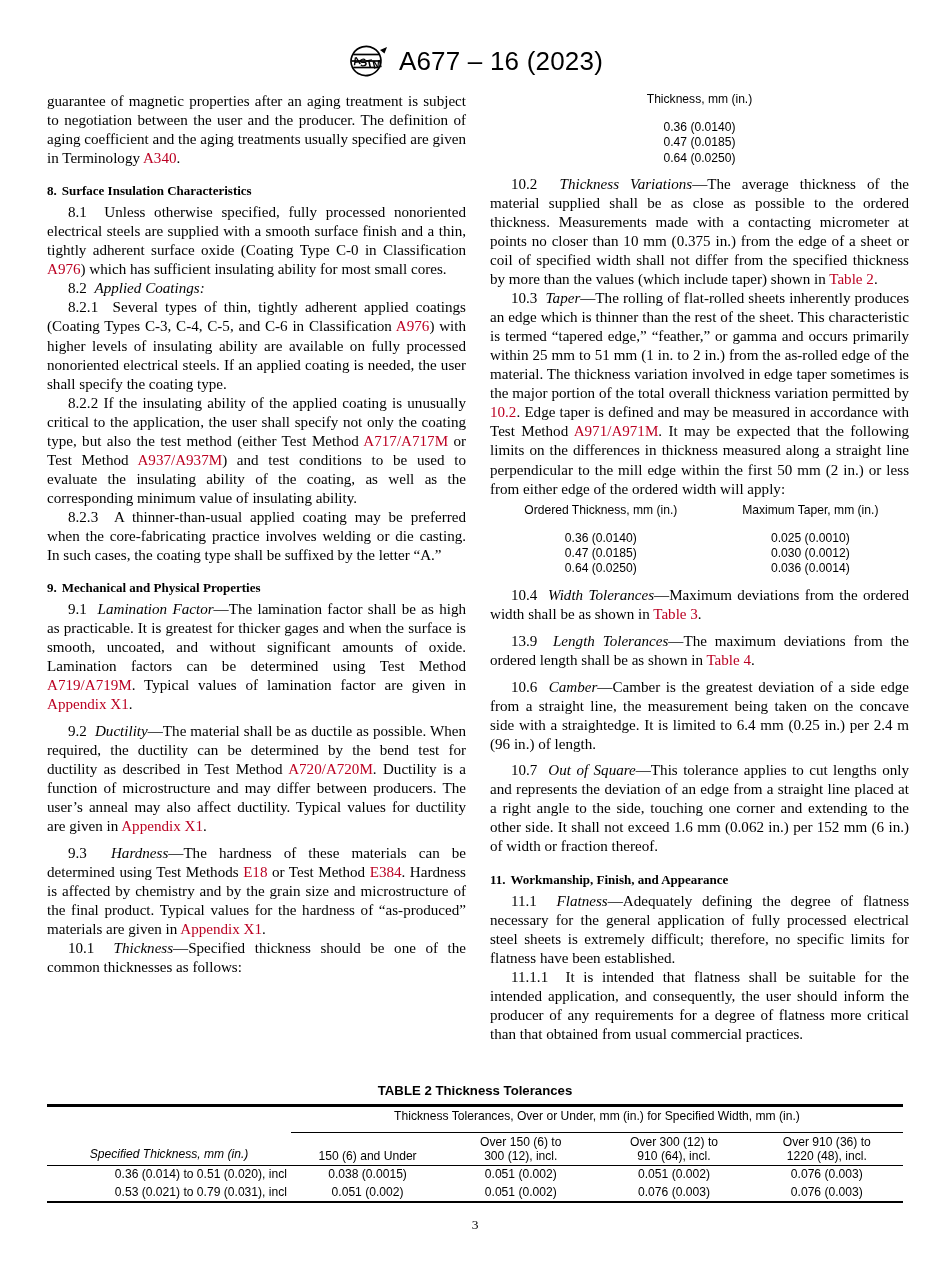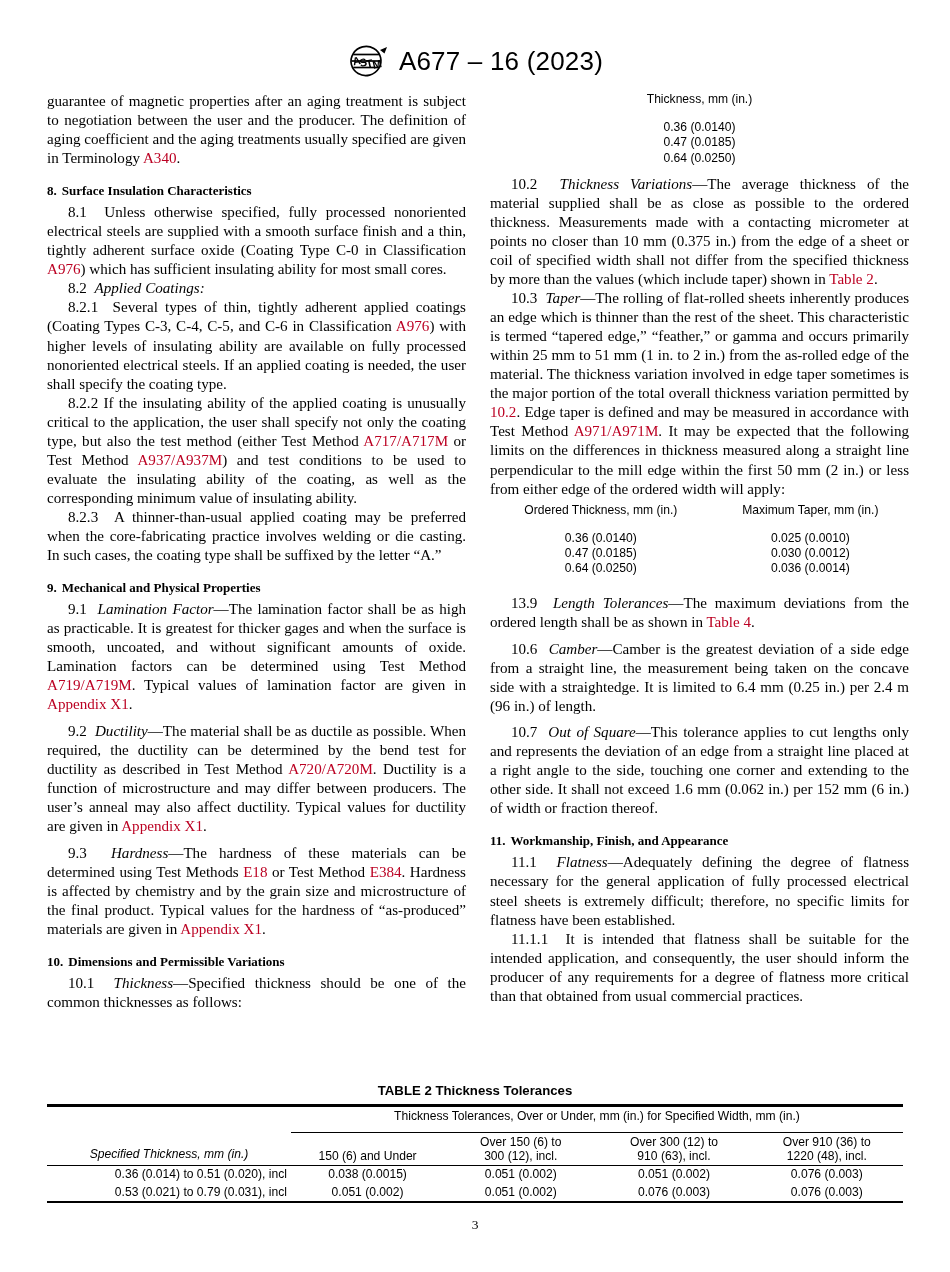--- a/index.html
+++ b/index.html
@@ -244,21 +244,20 @@
     <p class="para"><span>9.1</span>&nbsp;&nbsp;<span class="it">Lamination Factor</span><span>—The lamination factor shall be as high as practicable. It is greatest for thicker gages and when the surface is smooth, uncoated, and without significant amounts of oxide. Lamination factors can be determined using Test Method </span><span class="lnk">A719/A719M</span><span>. Typical values of lamination factor are given in </span><span class="lnk">Appendix X1</span><span>.</span></p>
 
     <span class="gap"></span>
 
     <p class="para"><span>9.2</span>&nbsp;&nbsp;<span class="it">Ductility</span><span>—The material shall be as ductile as possible. When required, the ductility can be determined by the bend test for ductility as described in Test Method </span><span class="lnk">A720/A720M</span><span>. Ductility is a function of microstructure and may differ between producers. The user’s anneal may also affect ductility. Typical values for ductility are given in </span><span class="lnk">Appendix X1</span><span>.</span></p>
 
     <span class="gap"></span>
 
     <p class="para"><span>9.3</span>&nbsp;&nbsp;<span class="it">Hardness</span><span>—The hardness of these materials can be determined using Test Methods </span><span class="lnk">E18</span><span> or Test Method </span><span class="lnk">E384</span><span>. Hardness is affected by chemistry and by the grain size and microstructure of the final product. Typical values for the hardness of “as-produced” materials are given in </span><span class="lnk">Appendix X1</span><span>.</span></p>
 
-    <h3 class="sec"><span class="num">10.</span><span>Dimensions and Permissible Variations</span></h3>
 
     <p class="para"><span>10.1</span>&nbsp;&nbsp;<span class="it">Thickness</span><span>—Specified thickness should be one of the common thicknesses as follows:</span></p>
 
   </div>
 
   <div class="col col-right">
 
     <div class="inline-tbl">
       <div class="hdr">Thickness, mm (in.)</div>
       <div class="row">0.36 (0.0140)</div>
@@ -284,20 +283,21 @@
         <td>0.47 (0.0185)</td>
         <td>0.030 (0.0012)</td>
       </tr>
       <tr>
         <td>0.64 (0.0250)</td>
         <td>0.036 (0.0014)</td>
       </tr>
     </tbody>
       </table>
 
+    <p class="para"><span>10.4</span>&nbsp;&nbsp;<span class="it">Width Tolerances</span><span>—Maximum deviations from the ordered width shall be as shown in </span><span class="lnk">Table 3</span><span>.</span></p>
 
     <span class="gap"></span>
 
     <p class="para"><span>13.9</span>&nbsp;&nbsp;<span class="it">Length Tolerances</span><span>—The maximum deviations from the ordered length shall be as shown in </span><span class="lnk">Table 4</span><span>.</span></p>
 
     <span class="gap"></span>
 
     <p class="para"><span>10.6</span>&nbsp;&nbsp;<span class="it">Camber</span><span>—Camber is the greatest deviation of a side edge from a straight line, the measurement being taken on the concave side with a straightedge. It is limited to 6.4 mm (0.25 in.) per 2.4 m (96 in.) of length.</span></p>
 
     <span class="gap"></span>
@@ -333,21 +333,21 @@
       <tr>
         <td class="wcol">
           <span>150 (6) and Under</span>
         </td>
         <td class="wcol">
           <span>Over 150 (6) to</span><br>
           <span>300 (12), incl.</span>
         </td>
         <td class="wcol">
           <span>Over 300 (12) to</span><br>
-          <span>910 (63), incl.</span>
+          <span>910 (64), incl.</span>
         </td>
         <td class="wcol">
           <span>Over 910 (36) to</span><br>
           <span>1220 (48), incl.</span>
         </td>
       </tr>
       <tr class="head-rule">
         <td colspan="5"></td>
       </tr>
       <tr>

